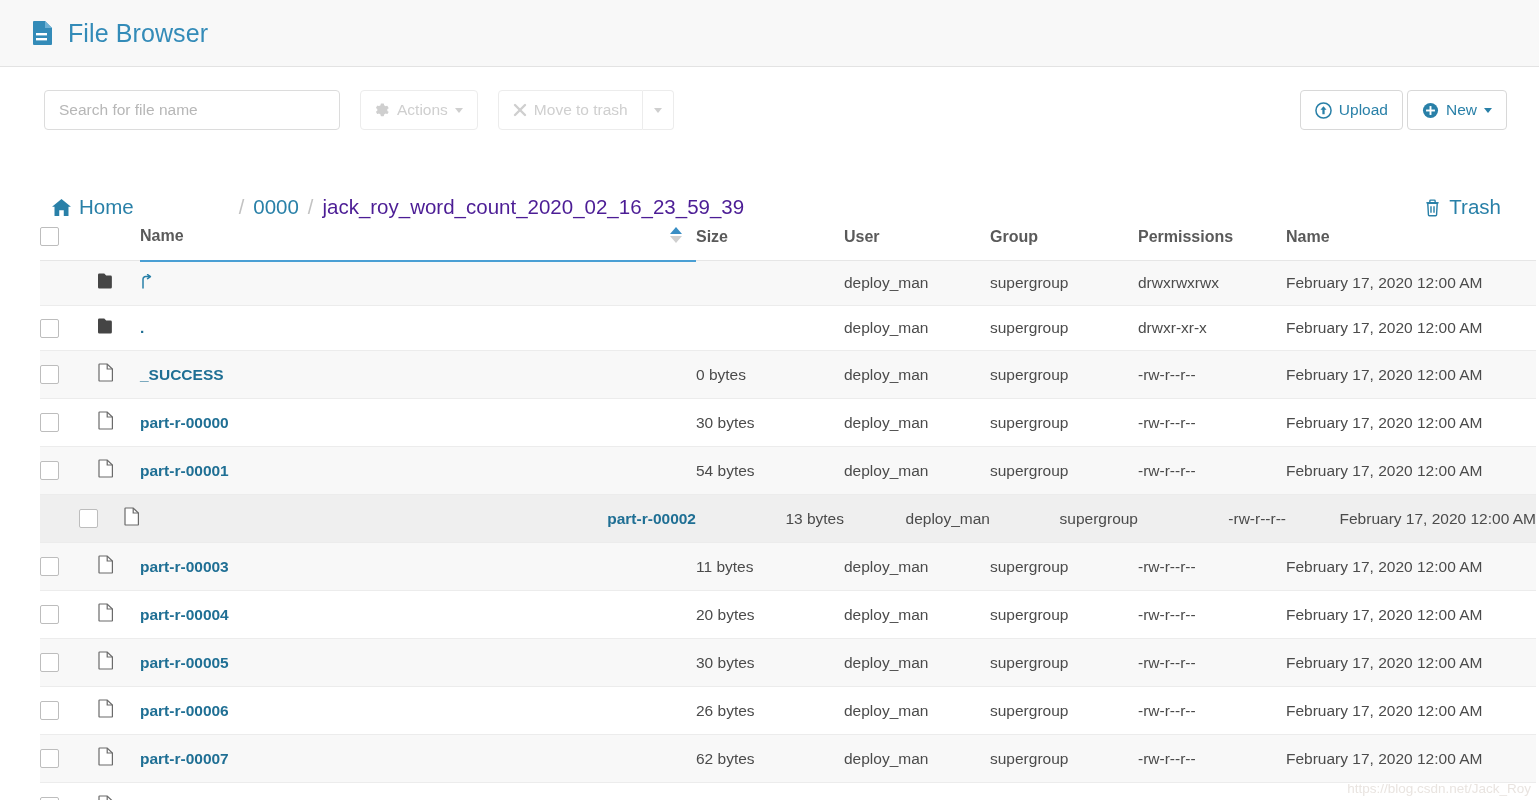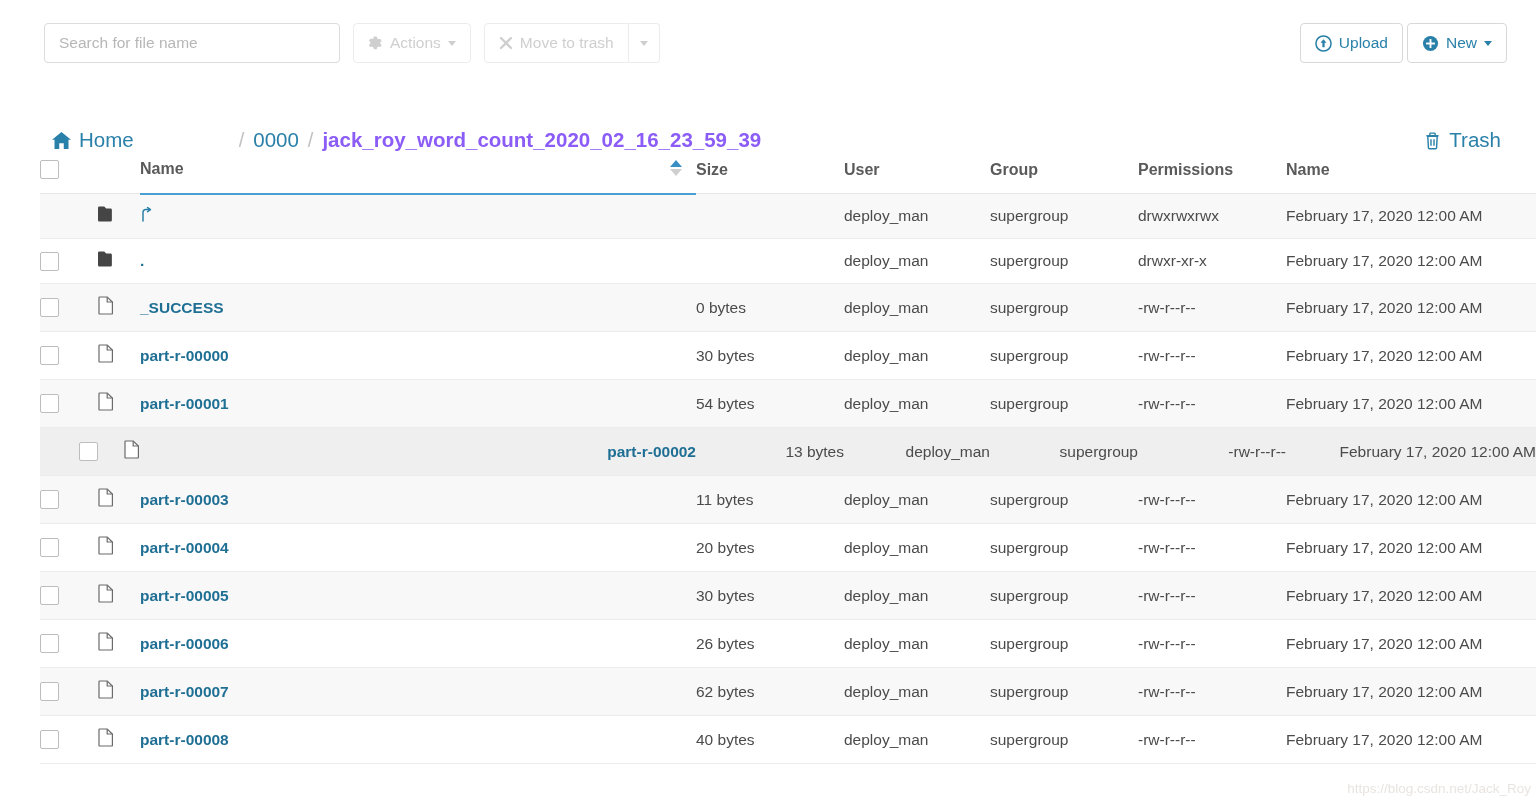--- a/index.html
+++ b/index.html
@@ -85,21 +85,21 @@
     width: 0; height: 0;
     border-left: 4.5px solid transparent;
     border-right: 4.5px solid transparent;
     border-top: 5px solid currentColor;
     margin-left: 7px;
   }
   .btn-group { display: flex; }
   .btn-group .btn:first-child { border-top-right-radius: 0; border-bottom-right-radius: 0; }
   .btn-group .btn:last-child { border-top-left-radius: 0; border-bottom-left-radius: 0; border-left: none; padding: 0 11px; }
 
-  .toolbar-left { display: flex; align-items: center; gap: 13px; }
+  .toolbar-left { display: flex; align-items: center; gap: 20px; }
   .toolbar-right { display: flex; align-items: center; gap: 4px; margin-left: auto; }
 
   
   .crumbbar {
     display: flex;
     align-items: flex-end;
     padding: 0 38px 0 52px;
     height: 64px;
     margin-top: 22px;
   }
@@ -114,22 +114,22 @@
   .crumb-home .hicon { margin-right: 8px; display:inline-flex; }
   .crumb-sep { color: #c2c2c2; font-size: 20px; margin: 0 9px; }
   .crumb-link {
     font-size: 20.5px;
     color: #2980a8;
     text-decoration: none;
     cursor: pointer;
   }
   .crumb-current {
     font-size: 20.5px;
-    color: #8b5cf6;
-    font-weight: 700;
+    color: #4c1d95;
+    font-weight: 400;
   }
   .crumb-spacer { width: 96px; }
   .trash-link {
     margin-left: auto;
     font-size: 20.5px;
     color: #2980a8;
     display: inline-flex;
     align-items: center;
     text-decoration: none;
     cursor: pointer;
@@ -221,20 +221,31 @@
     pointer-events: none;
     user-select: none;
   }
   .page { position: relative; width: 1539px; height: 800px; overflow: hidden; }
 </style>
 </head>
 <body>
 
 <div class="page">
 
+  <div class="app-header">
+    <span class="title-icon">
+      <svg width="22" height="26" viewBox="0 0 22 26">
+        <path d="M2 1h11l7 7v16a1 1 0 0 1-1 1H2a1 1 0 0 1-1-1V2a1 1 0 0 1 1-1z" fill="#338bb8"></path>
+        <path d="M13 1l7 7h-7z" fill="#6fb2d6"></path>
+        <rect x="4" y="13" width="11" height="2.4" fill="#ffffff"></rect>
+        <rect x="4" y="18" width="11" height="2.4" fill="#ffffff"></rect>
+      </svg>
+    </span>
+    <span class="title-text">File Browser</span>
+  </div>
 
   <div class="toolbar">
     <div class="toolbar-left">
       <input class="search-input" type="text" placeholder="Search for file name" style="">
 
       <button class="btn disabled">
         <span class="bicon">
           <svg width="15" height="15" viewBox="0 0 16 16" fill="#cfcfcf">
             <path d="M8 5.2a2.8 2.8 0 1 0 0 5.6 2.8 2.8 0 0 0 0-5.6zm0 4.2a1.4 1.4 0 1 1 0-2.8 1.4 1.4 0 0 1 0 2.8z"></path>
             <path d="M14.3 9.2l-1.2-.7c.1-.3.1-.7.1-1s0-.7-.1-1l1.2-.7a.5.5 0 0 0 .2-.6l-1.2-2a.5.5 0 0 0-.6-.2l-1.3.5a5.4 5.4 0 0 0-1.7-1L9.5.9A.5.5 0 0 0 9 .5H6.6a.5.5 0 0 0-.5.4l-.2 1.4a5.4 5.4 0 0 0-1.7 1L2.9 2.8a.5.5 0 0 0-.6.2l-1.2 2a.5.5 0 0 0 .2.6l1.2.7c-.1.3-.1.7-.1 1s0 .7.1 1l-1.2.7a.5.5 0 0 0-.2.6l1.2 2a.5.5 0 0 0 .6.2l1.3-.5c.5.4 1.1.8 1.7 1l.2 1.4c0 .2.2.4.5.4H9c.3 0 .5-.2.5-.4l.2-1.4c.6-.2 1.2-.6 1.7-1l1.3.5a.5.5 0 0 0 .6-.2l1.2-2a.5.5 0 0 0-.2-.6z"></path>

